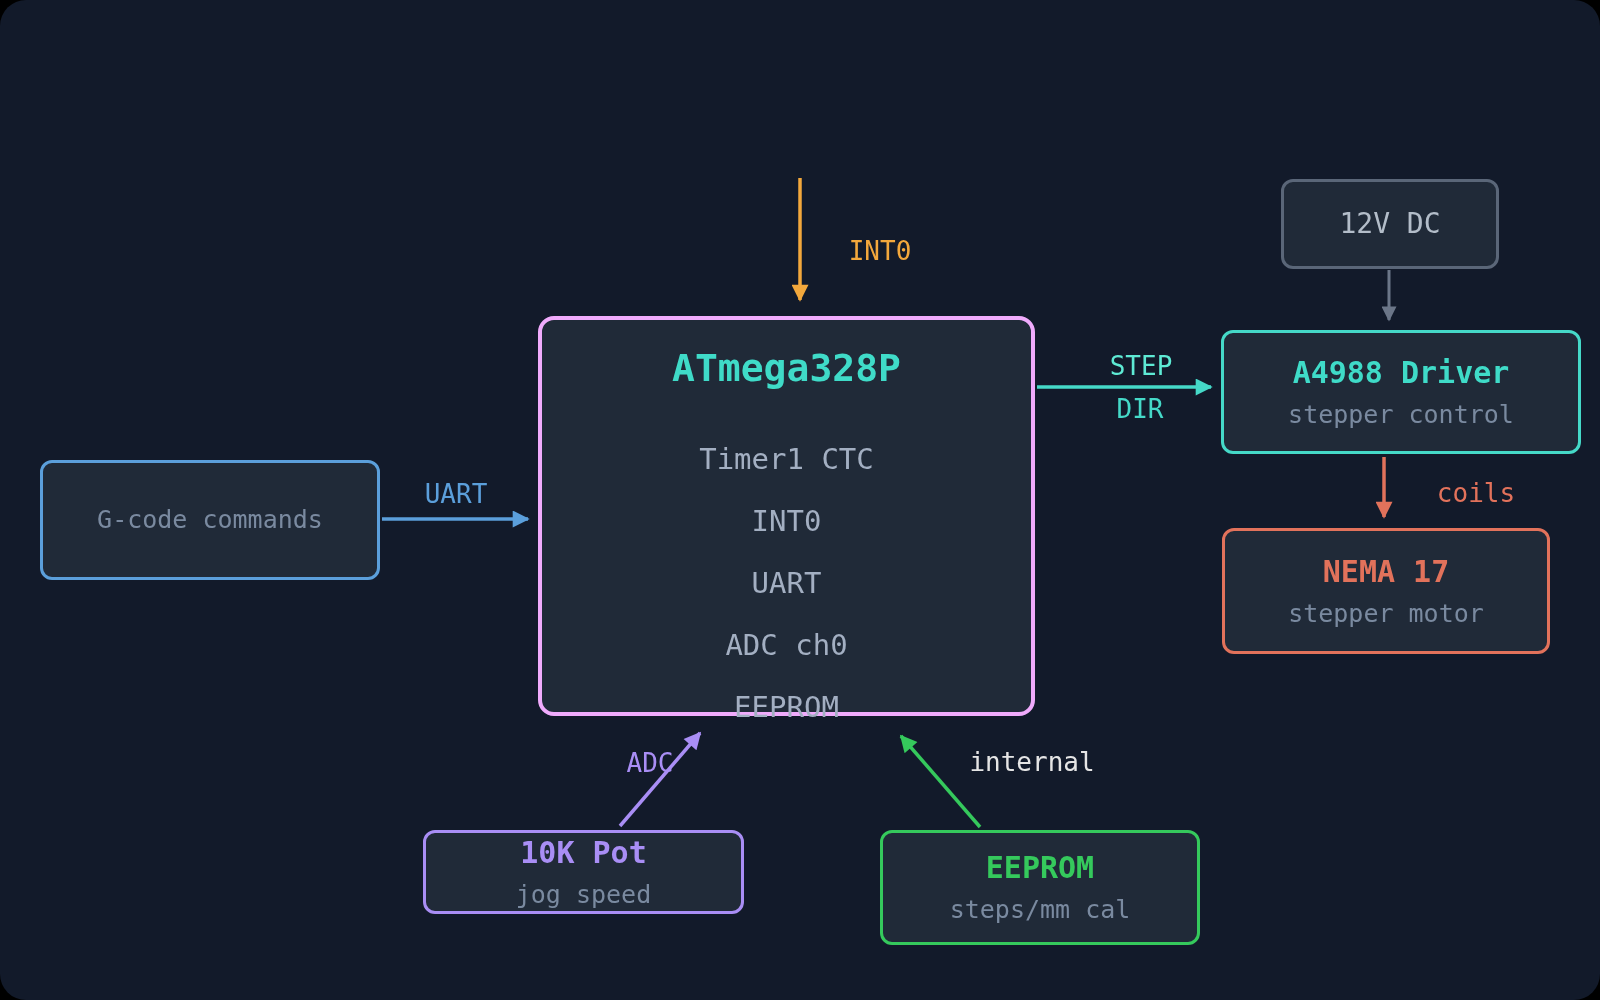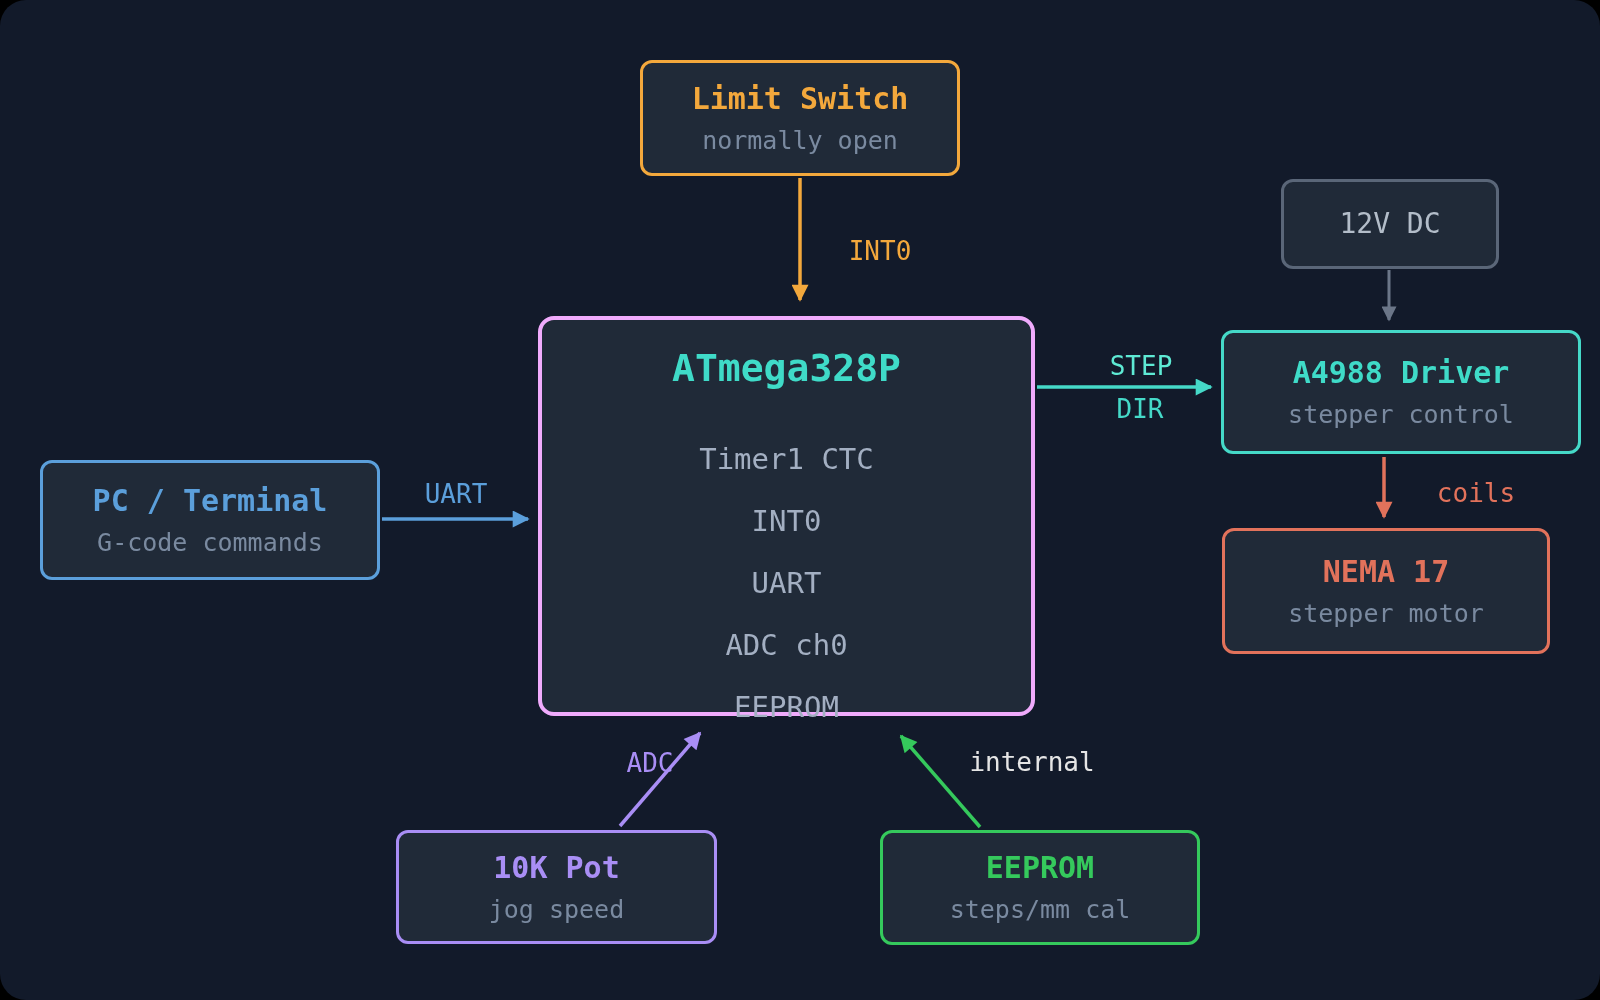--- a/index.html
+++ b/index.html
@@ -41,21 +41,21 @@
 
   .node-psu     {left:1281px;top:179px;width:218px;height:90px;border:3px solid #5A6678;}
   .node-psu .title{color:#B3BDC9;font-weight:normal;font-size:28px;}
 
   .node-driver  {left:1221px;top:330px;width:360px;height:124px;border:3px solid #45D9C8;}
   .node-driver .title{color:#3FDBC8;}
 
   .node-motor   {left:1222px;top:528px;width:328px;height:126px;border:3px solid #E2725B;}
   .node-motor .title{color:#E2725B;}
 
-  .node-pot     {left:396px;top:830px;width:321px;height:114px;border:3px solid #A98EF5;text-align:right;}
+  .node-pot     {left:423px;top:830px;width:321px;height:84px;border:3px solid #A98EF5;text-align:right;}
   .node-pot .title{color:#A98EF5;}
 
   .node-eeprom  {left:880px;top:830px;width:320px;height:115px;border:3px solid #35C95C;}
   .node-eeprom .title{color:#35C95C;}
 
   
   .edge-label{
     position:absolute;
     transform:translate(-50%,-50%);
     font-size:26px;line-height:1;white-space:nowrap;
@@ -107,27 +107,22 @@
   </svg>
 
   <span class="edge-label lbl-int0">INT0</span>
   <span class="edge-label lbl-uart">UART</span>
   <span class="edge-label lbl-step">STEP</span>
   <span class="edge-label lbl-dir">DIR</span>
   <span class="edge-label lbl-coils">coils</span>
   <span class="edge-label lbl-adc">ADC</span>
   <span class="edge-label lbl-internal">internal</span>
 
-  <div class="node node-limit">
-    <span class="title">Limit Switch</span>
-    <span class="subtitle">normally open</span>
-  </div>
 
   <div class="node node-pc">
-    <span class="title">PC / Terminal</span>
     <span class="subtitle">G-code commands</span>
   </div>
 
   <div class="node node-mcu">
     <span class="title">ATmega328P</span>
     <div class="divider"></div>
     <ul class="periph-list">
       <li class="periph-item">Timer1 CTC</li>
       <li class="periph-item">INT0</li>
       <li class="periph-item">UART</li>

